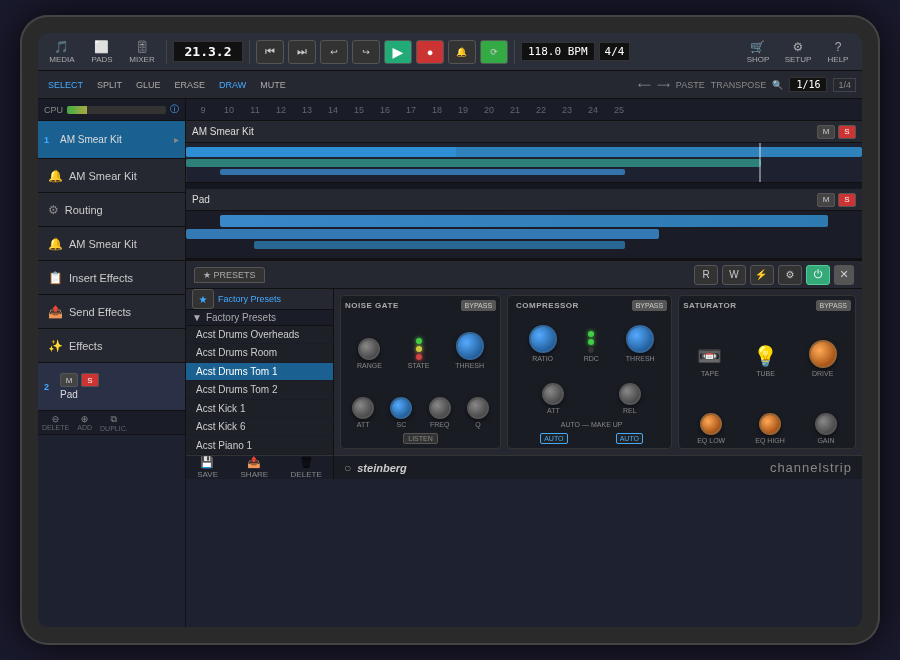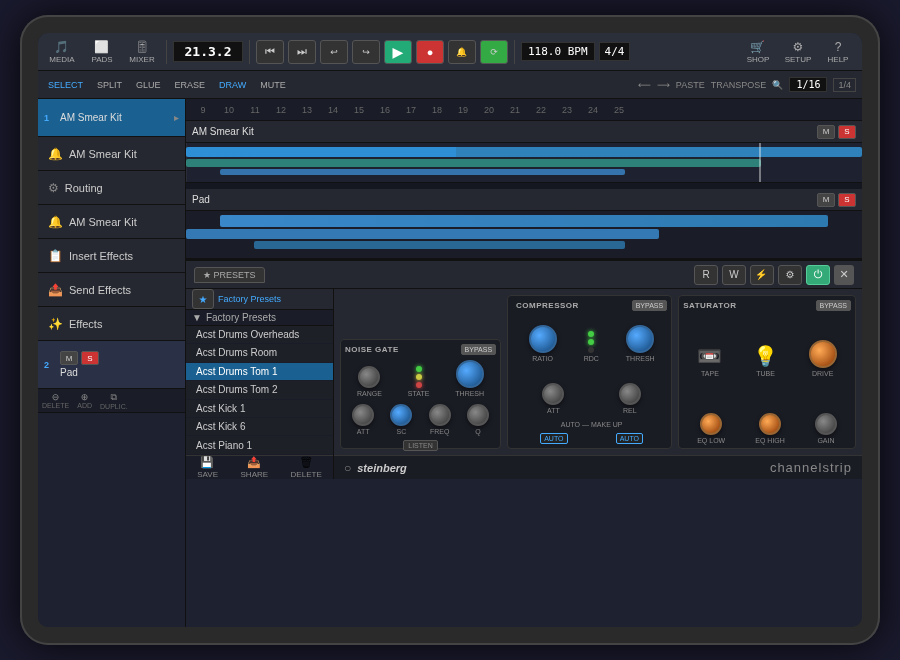--- a/index.html
+++ b/index.html
@@ -749,20 +749,27 @@
         <span style="font-size:9px;color:#888;">🔍</span>
         <div class="quantize-display">1/16</div>
         <div style="font-size:9px;color:#888;border:1px solid #444;padding:1px 4px;cursor:pointer;">1/4</div>
       </div>
     </div>
 
     <div class="main-area">
 
       <div class="left-panel">
 
+        <div class="cpu-bar">
+          <span class="cpu-label">CPU</span>
+          <div class="cpu-meter">
+            <div class="cpu-fill"></div>
+          </div>
+          <span style="font-size:9px;color:#4af;">ⓘ</span>
+        </div>
 
         <div class="track-item active">
           <span class="track-number">1</span>
           <span class="track-name">AM Smear Kit</span>
           <span class="track-icon">▸</span>
         </div>
 
         <div class="nav-item">
           <span class="nav-icon">🔔</span>
           <span class="nav-item-label">AM Smear Kit</span>
@@ -945,21 +952,21 @@
                   <span style="font-size:11px;">🗑</span>
                   <span class="footer-btn-label">DELETE</span>
                 </div>
               </div>
             </div>
 
             <div class="channelstrip-panel">
               <div class="channelstrip-sections">
 
 
-                <div class="cs-section" style="flex:1.8;margin-top:44px;">
+                <div class="cs-section" style="flex:1.8;">
                   <div class="cs-section-header">
                     <span class="cs-title">NOISE GATE</span>
                     <span class="bypass-btn active">BYPASS</span>
                   </div>
                   <div class="knob-row">
                     <div class="knob-group">
                       <div class="knob knob-gray small"></div>
                       <span class="knob-label">RANGE</span>
                     </div>
                     <div style="display:flex;flex-direction:column;align-items:center;gap:2px;">

